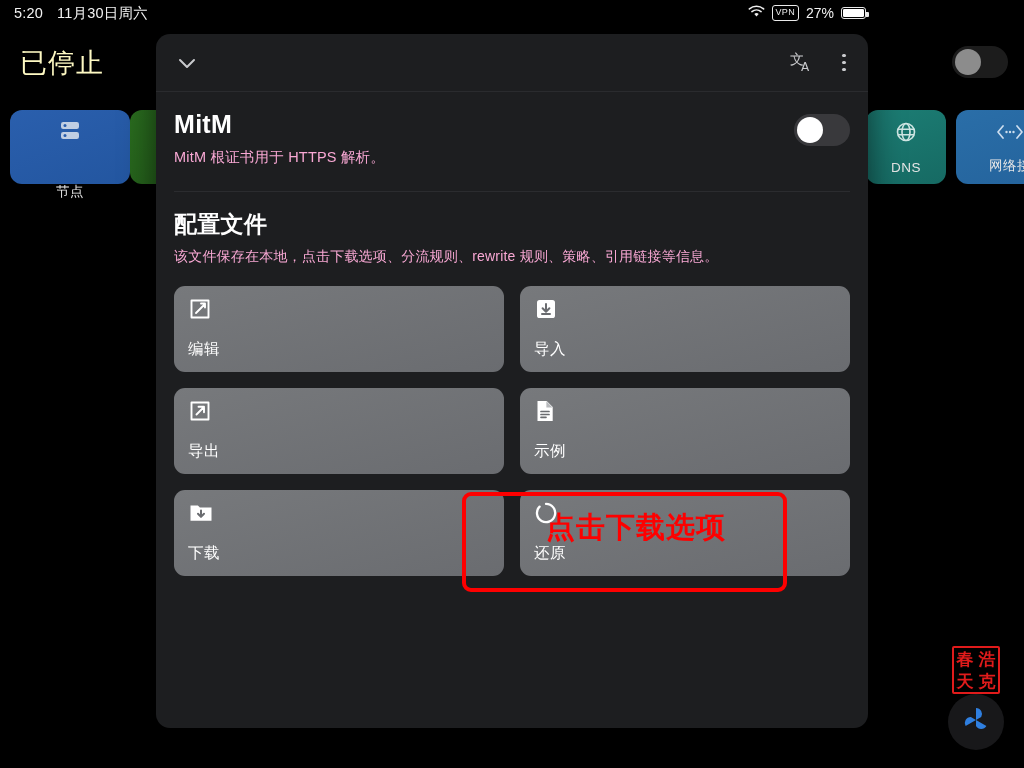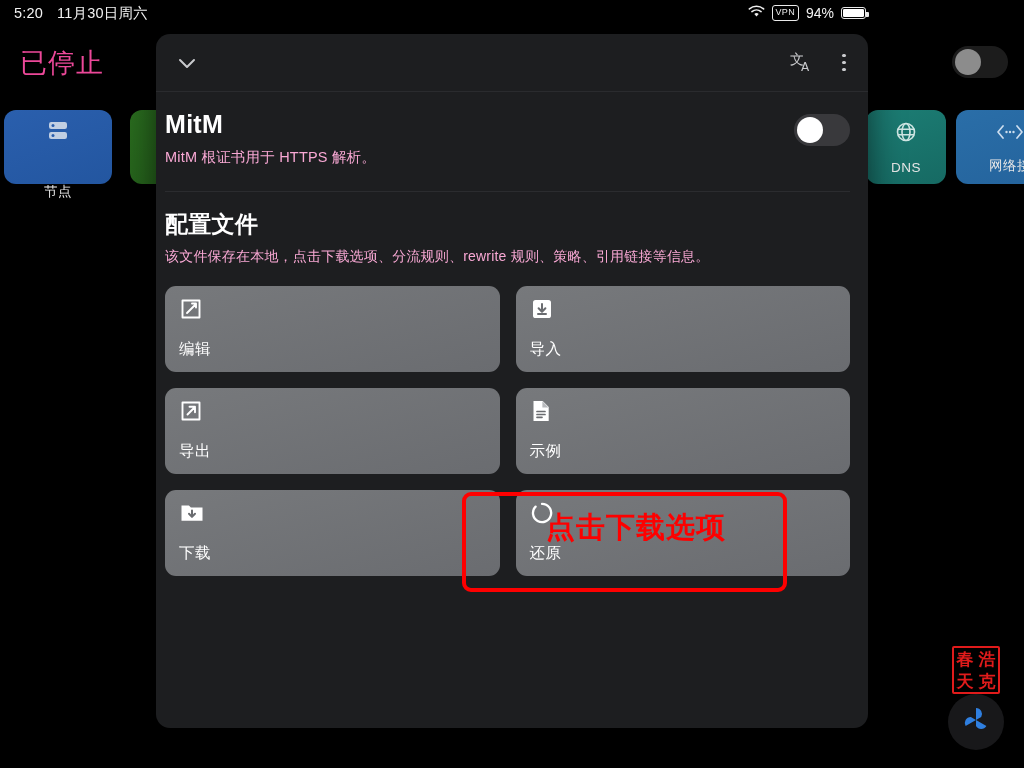--- a/index.html
+++ b/index.html
@@ -29,38 +29,38 @@
     text-align: right;
   }
   .sb-pct { font-size: 14px; }
   .batt { position: relative; width: 25px; height: 12px; border: 1.3px solid #e8e8e8; border-radius: 3px; }
   .batt .fill { position: absolute; inset: 1.3px; background: #fff; border-radius: 1.3px; }
   .batt .tip { position: absolute; right: -3.5px; top: 3.5px; width: 2.2px; height: 5px; background: #e8e8e8; border-radius: 0 1px 1px 0; }
 
   
   .bg-title {
     position: absolute; left: 20px; top: 45px;
-    font-size: 27px; color: #ec4899; letter-spacing: 1px;
+    font-size: 27px; color: #fef9c3; letter-spacing: 1px;
   }
   .bg-toggle {
     position: absolute; right: 16px; top: 46px;
     width: 56px; height: 32px; border-radius: 16px; background: #1c1c1c;
     display: flex; align-items: center; padding: 3px;
   }
   .bg-toggle .knob { width: 26px; height: 26px; border-radius: 50%; background: #8c8c8c; }
 
   .bg-card {
     position: absolute; top: 110px; height: 74px; border-radius: 12px;
     color: #e6e6e6; padding: 9px 12px;
     display: flex; flex-direction: column; justify-content: space-between;
     align-items: center;
   }
   .bg-card .bc-icon { height: 26px; display: flex; align-items: center; justify-content: center; opacity: .92; }
   .bg-card .bc-label { font-size: 13.5px; letter-spacing: .5px; }
-  .bg-card.node   { left: 4px;  width: 108px; background: linear-gradient(160deg,#2a5fad,#2356a0); gap: 40px; }
+  .bg-card.node   { left: 10px;  width: 120px; background: linear-gradient(160deg,#2a5fad,#2356a0); gap: 40px; }
   .bg-card.green  { left: 130px; width: 108px; background: linear-gradient(160deg,#2a6d1f,#245f1b); }
   .bg-card.dns    { left: 866px; width: 80px;  background: linear-gradient(160deg,#1c7d74,#166a63); }
   .bg-card.net    { left: 956px; width: 108px; background: linear-gradient(160deg,#2a6ea8,#24639c); }
   .bc-underline { width: 52px; height: 2px; background: rgba(255,255,255,.55); border-radius: 1px; margin-top: 2px; }
 
   
   .seal {
     position: absolute; left: 952px; top: 646px; width: 48px; height: 48px;
     border: 2.5px solid #e01b1b; border-radius: 2px;
     display: grid; grid-template-columns: 1fr 1fr; grid-template-rows: 1fr 1fr;
@@ -84,21 +84,21 @@
     position: relative; height: 58px;
     display: flex; align-items: center; justify-content: space-between;
     padding: 0 22px 0 18px;
     border-bottom: 1px solid #2a2b2e;
   }
   .ph-right { display: flex; align-items: center; gap: 26px; }
   .icon-btn { display: flex; align-items: center; justify-content: center; color: #c9cacd; }
   .dots { display: flex; flex-direction: column; gap: 3.5px; align-items: center; }
   .dots i { display: block; width: 3.6px; height: 3.6px; border-radius: 50%; background: #c9cacd; }
 
-  .panel-body { padding: 18px 18px 0 9px; }
+  .panel-body { padding: 18px 18px 0 18px; }
 
   .sect-head { display: flex; align-items: flex-start; justify-content: space-between; }
   .sect-title { font-size: 25px; color: #fff; font-weight: bold; letter-spacing: .3px; }
   .sect-sub { font-size: 14.5px; color: #f9a8d4; margin-top: 9px; letter-spacing: .2px; }
 
   .mitm-toggle {
     width: 56px; height: 32px; border-radius: 16px; background: #39393c;
     display: flex; align-items: center; padding: 3px; margin-top: 4px;
   }
   .mitm-toggle .knob { width: 26px; height: 26px; border-radius: 50%; background: #fff; }
@@ -145,21 +145,21 @@
     </div>
     <div class="sb-right">
       <span>
         <svg width="17" height="13" viewBox="0 0 17 13">
             <path d="M8.5 11.6l2.2-2.6a3.4 3.4 0 0 0-4.4 0z" fill="#eee"></path>
             <path d="M3.9 6.6a7.2 7.2 0 0 1 9.2 0" stroke="#eee" stroke-width="1.6" fill="none" stroke-linecap="round"></path>
             <path d="M1.4 3.9a10.8 10.8 0 0 1 14.2 0" stroke="#eee" stroke-width="1.6" fill="none" stroke-linecap="round"></path>
           </svg>
       </span>
       <span class="vpn-badge">VPN</span>
-      <span class="sb-pct">94%</span>
+      <span class="sb-pct">27%</span>
       <span class="batt">
         <span class="fill"></span>
           <span class="tip"></span>
       </span>
     </div>
   </div>
 
   <div class="bg-title">已停止</div>
 
   <div class="bg-toggle">

